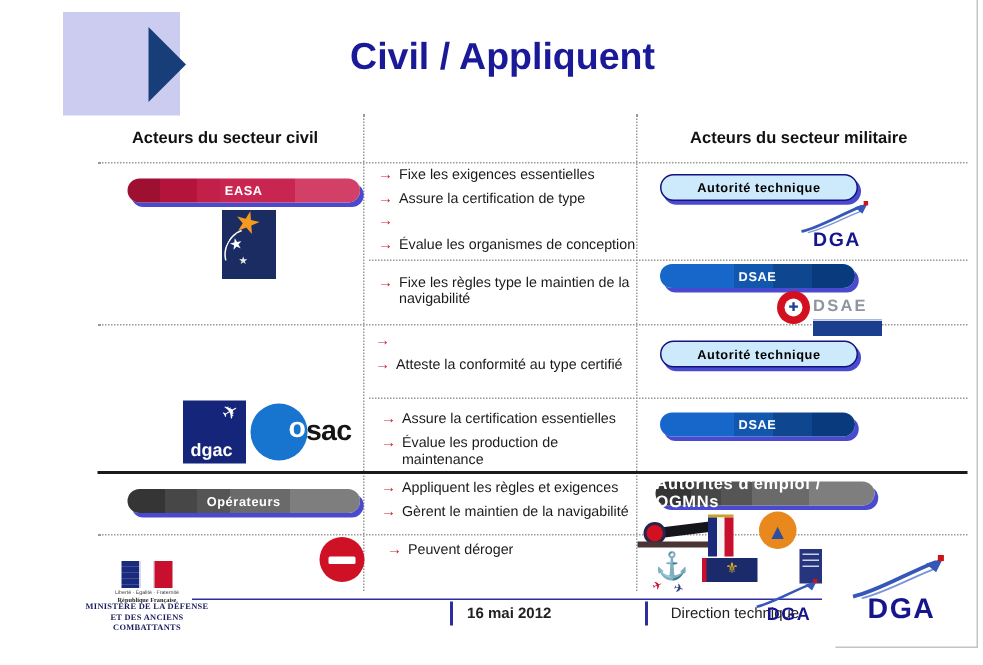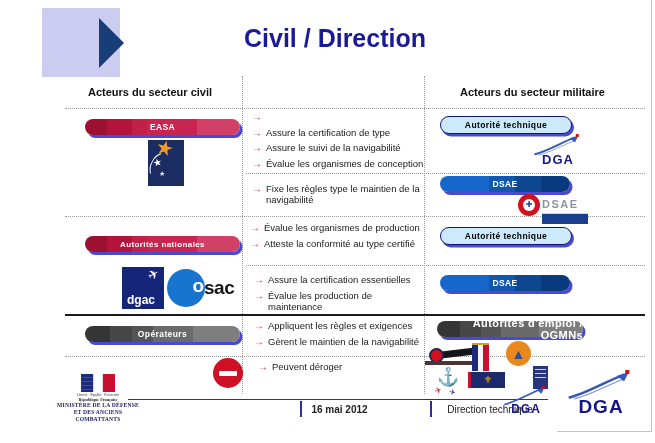--- a/index.html
+++ b/index.html
@@ -14,21 +14,21 @@
   .title{left:160px;top:24px;width:350px;text-align:center;font-size:25px;font-weight:bold;color:#1a1a99;}
   .colhead{font-size:11px;font-weight:bold;color:#111;text-align:center;}
   .colhead.fn{color:#3333cc;font-size:10.5px;line-height:12px;}
   
   .vdot{width:0;border-left:1px dotted #999;}
   .hdot{height:0;border-top:1px dotted #999;}
   .hsolid{height:0;border-top:2px solid #1a1a1a;}
   
   .pill{position:absolute;height:16px;border-radius:11px;display:flex;align-items:center;
         justify-content:center;font-size:8.5px;font-weight:bold;letter-spacing:.4px;color:#fff;
-        box-shadow:2.5px 3px 0 #4a4ad0;text-align:right;}
+        box-shadow:2.5px 3px 0 #4a4ad0;}
   .pill.red{background:linear-gradient(90deg,#9d1031 0 14%,#b4143c 14% 30%,#c32049 30% 40%,#c92551 40% 72%,#d23f67 72% 100%);}
   .pill.blue{background:linear-gradient(90deg,#1767cb 0 38%,#1157ae 38% 58%,#0e478f 58% 78%,#0a3a7e 78% 100%);}
   .pill.lightblue{background:#cdeafc;color:#000;border:1.5px solid #13137d;box-shadow:2px 2.5px 0 #4a4ad0;}
   .pill.gray{background:linear-gradient(90deg,#353535 0 16%,#474747 16% 30%,#555 30% 44%,#6a6a6a 44% 70%,#7e7e7e 70% 100%);}
   
   .bullets{position:absolute;font-size:9.5px;color:#1a1a1a;}
   .bullet{display:flex;align-items:flex-start;margin-bottom:4.5px;}
   .bullet .arr{color:#c82333;margin-right:4px;font-weight:bold;font-size:10px;line-height:11px;}
   .bullet .txt{line-height:11px;}
   
@@ -94,21 +94,21 @@
   .edge-b{left:557px;top:431px;width:95px;height:1px;background:#c4c4c4;}
 </style>
 </head>
 <body>
 
 <div id="slide">
 
   <div class="abs corner"></div>
   <div class="abs corner-tri"></div>
 
-  <div class="abs title">Civil / Direction</div>
+  <div class="abs title">Civil / Appliquent</div>
 
   <div class="abs colhead" style="left:60px;top:86px;width:180px;">Acteurs du secteur civil</div>
   <div class="abs colhead" style="left:430px;top:86px;width:205px;">Acteurs du secteur militaire</div>
 
   <div class="abs vdot" style="left:242px;top:76px;height:318px;"></div>
   <div class="abs vdot" style="left:424px;top:76px;height:318px;"></div>
   <div class="abs hdot" style="left:65px;top:108px;width:580px;"></div>
   <div class="abs hdot" style="left:246px;top:173px;width:399px;"></div>
   <div class="abs hdot" style="left:65px;top:216px;width:580px;"></div>
   <div class="abs hdot" style="left:246px;top:265px;width:399px;"></div>
@@ -116,64 +116,62 @@
   <div class="abs hdot" style="left:65px;top:356px;width:580px;"></div>
 
   <div class="pill red" style="left:85px;top:119px;width:155px;">EASA</div>
   <div class="abs easa">
     <span class="star-o">★</span>
     <span class="swoosh"></span>
     <span class="star-w1">★</span>
     <span class="star-w2">★</span>
   </div>
 
-  <div class="pill red" style="left:85px;top:236px;width:155px;font-size:8px;">Autorités nationales</div>
   <div class="abs dgac">
     <span class="plane">✈</span>
     <span class="t">dgac</span>
   </div>
   <div class="abs osac">
     <span class="disc">
         <span class="o">o</span>
       </span>
     <span class="sac">sac</span>
   </div>
 
   <div class="pill gray" style="left:85px;top:326px;width:155px;">Opérateurs</div>
   <div class="abs noentry">
       <span class="bar"></span>
     </div>
 
   <div class="bullets" style="left:252px;top:111px;width:172px;">
     <div class="bullet">
         <span class="arr">→</span>
+        <span class="txt">Fixe les exigences essentielles</span>
       </div>
     <div class="bullet">
         <span class="arr">→</span>
         <span class="txt">Assure la certification de type</span>
       </div>
     <div class="bullet">
         <span class="arr">→</span>
-        <span class="txt">Assure le suivi de la navigabilité</span>
       </div>
     <div class="bullet">
         <span class="arr">→</span>
         <span class="txt">Évalue les organismes de conception</span>
       </div>
   </div>
   <div class="bullets" style="left:252px;top:183px;width:170px;">
     <div class="bullet">
         <span class="arr">→</span>
         <span class="txt">Fixe les règles type le maintien de la navigabilité</span>
       </div>
   </div>
   <div class="bullets" style="left:250px;top:222px;width:178px;">
     <div class="bullet">
         <span class="arr">→</span>
-        <span class="txt">Évalue les organismes de production</span>
       </div>
     <div class="bullet">
         <span class="arr">→</span>
         <span class="txt">Atteste la conformité au type certifié</span>
       </div>
   </div>
   <div class="bullets" style="left:254px;top:274px;width:175px;">
     <div class="bullet">
         <span class="arr">→</span>
         <span class="txt">Assure la certification essentielles</span>

